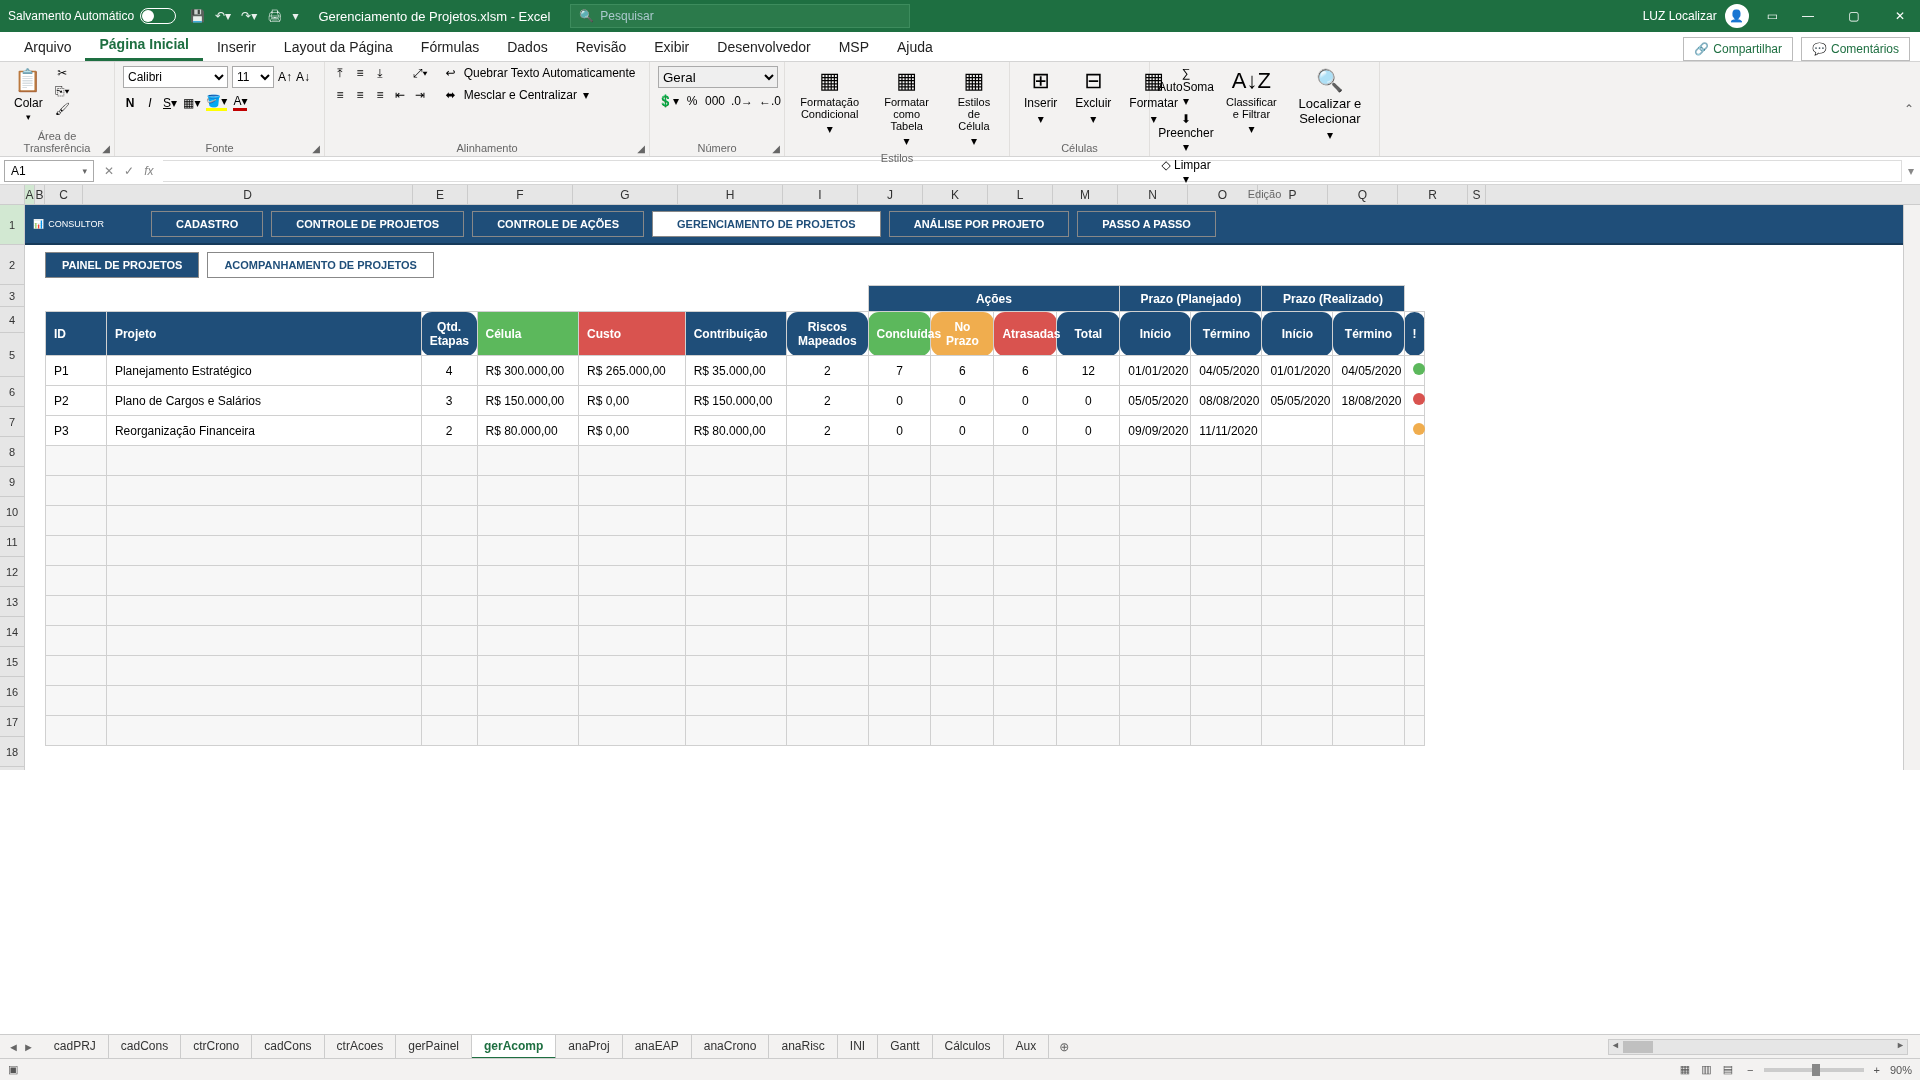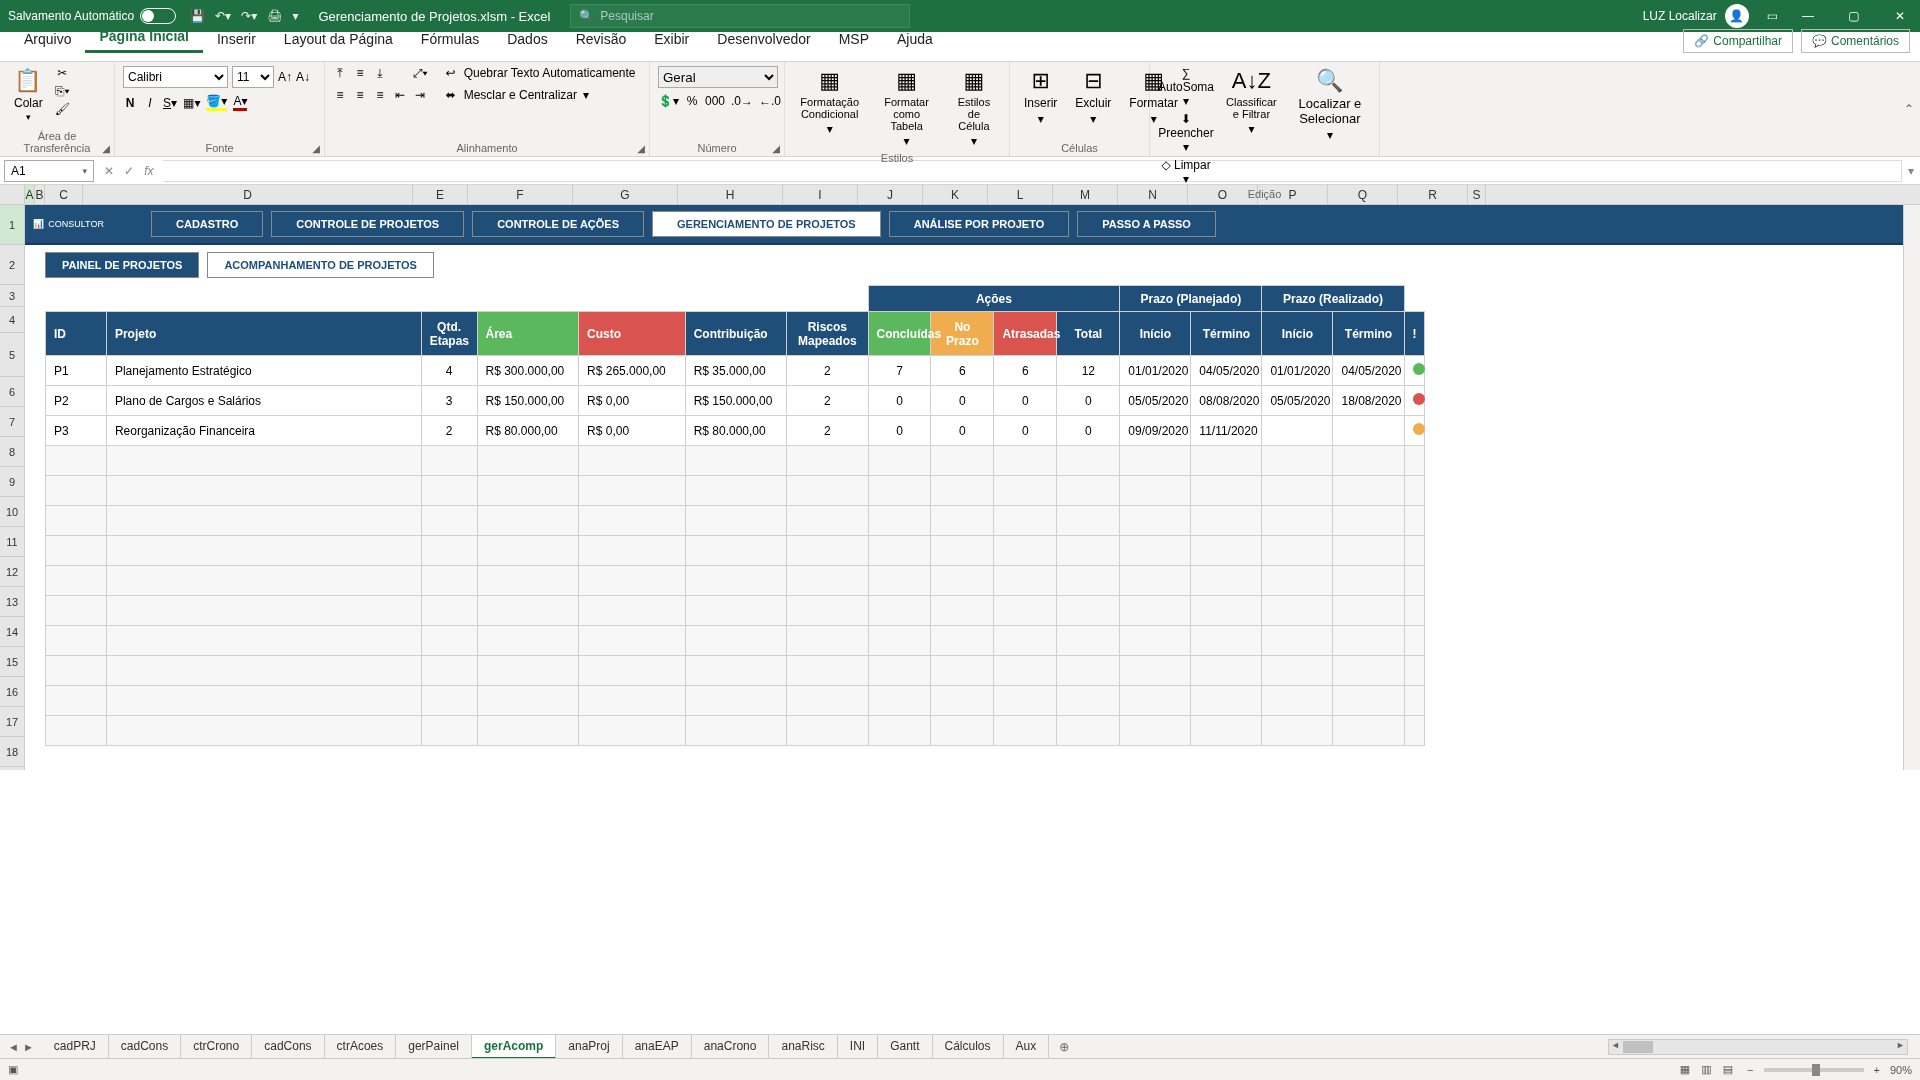--- a/index.html
+++ b/index.html
@@ -14,21 +14,21 @@
 .titlebar .qat span { opacity: .9; }
 .titlebar .filename { margin-left: 20px; font-size: 13px; }
 .titlebar .search { width: 340px; height: 24px; background: #2b7a4b; border: 1px solid #3d8c5d; margin-left: 20px; display: flex; align-items: center; padding: 0 8px; color: #cde; gap: 6px; }
 .titlebar .spacer { flex: 1; }
 .titlebar .user { display: flex; align-items: center; gap: 8px; font-size: 12px; }
 .avatar { width: 24px; height: 24px; background: #fff; color: #1e6f41; border-radius: 50%; display: flex; align-items: center; justify-content: center; font-weight: bold; border:2px solid #fff; }
 .winbtns { display: flex; gap: 22px; margin-left: 18px; }
 .winbtns span { width: 24px; text-align: center; }
 
 
-.ribbon-tabs { height: 30px; background: #fff; border-bottom: 1px solid #d4d4d4; display: flex; align-items: flex-end; padding: 8px 10px; }
+.ribbon-tabs { height: 30px; background: #fff; border-bottom: 1px solid #d4d4d4; display: flex; align-items: flex-end; padding: 0 10px; }
 .ribbon-tabs .tab { padding: 6px 14px; font-size: 14px; color: #222; cursor: pointer; }
 .ribbon-tabs .tab.active { border-bottom: 3px solid #1e6f41; color: #1e6f41; font-weight: 600; margin-top: 48px; }
 .ribbon-tabs .right { margin-left: auto; display: flex; gap: 8px; }
 .ribbon-tabs .right .btn { border: 1px solid #bbb; padding: 4px 10px; display: flex; align-items: center; gap: 4px; color: #1e6f41; }
 
 
 .ribbon { height: 95px; background: #f3f2f1; border-bottom: 1px solid #d4d4d4; display: flex; position: relative; }
 .group { border-right: 1px solid #e1dfdd; padding: 4px 8px 2px; display: flex; flex-direction: column; justify-content: space-between; }
 .group-label { text-align: center; font-size: 11px; color: #666; padding-top: 2px; }
 .group-content { display: flex; align-items: flex-start; gap: 6px; flex: 1; }
@@ -74,21 +74,21 @@
 
 
 .dtable { border-collapse: collapse; width: 100%; }
 .dtable th, .dtable td { border: 1px solid #d0d0d0; font-size: 12px; padding: 0 8px; }
 .grouphead { background: #1f4e79; color: #fff; text-align: center; height: 26px; font-weight: 600; }
 .colhead { color: #fff; height: 44px; text-align: left; font-weight: 600; }
 .colhead.blue { background: #1f4e79; }
 .colhead.green { background: #5cb85c; }
 .colhead.red { background: #d9534f; }
 .colhead.orange { background: #f0ad4e; }
-.colhead.ctr { text-align: center; }
+.colhead.ctr { text-align: center; border-radius: 11px; }
 .dtable td { height: 30px; background: #fff; }
 .dtable tr.empty td { background: #f7f7f7; }
 .dot { width: 12px; height: 12px; border-radius: 50%; display: inline-block; }
 .dot.g { background: #5cb85c; } .dot.r { background: #d9534f; } .dot.y { background: #f0ad4e; }
 
 
 .sheettabs { position: absolute; bottom: 22px; left: 0; right: 0; height: 24px; border-top: 1px solid #ccc; background: #f3f2f1; display: flex; align-items: center; }
 .sheetnav { display: flex; gap: 4px; padding: 0 8px; color: #666; font-size: 11px; }
 .stlist { display: flex; }
 .st { padding: 4px 12px; border-right: 1px solid #ccc; font-size: 12px; color: #333; background: #f3f2f1; cursor: pointer; }
@@ -376,21 +376,21 @@
         <th colspan="7" style="border:none;background:#fff;height:22px"></th>
         <th colspan="4" class="grouphead">Ações</th>
         <th colspan="2" class="grouphead">Prazo (Planejado)</th>
         <th colspan="2" class="grouphead">Prazo (Realizado)</th>
         <th style="border:none;background:#fff"></th>
       </tr>
       <tr>
         <th class="colhead blue">ID</th>
         <th class="colhead blue">Projeto</th>
         <th class="colhead blue ctr">Qtd. Etapas</th>
-        <th class="colhead green">Área</th>
+        <th class="colhead green">Célula</th>
         <th class="colhead red">Custo</th>
         <th class="colhead blue">Contribuição</th>
         <th class="colhead blue ctr">Riscos Mapeados</th>
         <th class="colhead green ctr">Concluídas</th>
         <th class="colhead orange ctr">No Prazo</th>
         <th class="colhead red ctr">Atrasadas</th>
         <th class="colhead blue ctr">Total</th>
         <th class="colhead blue ctr">Início</th>
         <th class="colhead blue ctr">Término</th>
         <th class="colhead blue ctr">Início</th>

